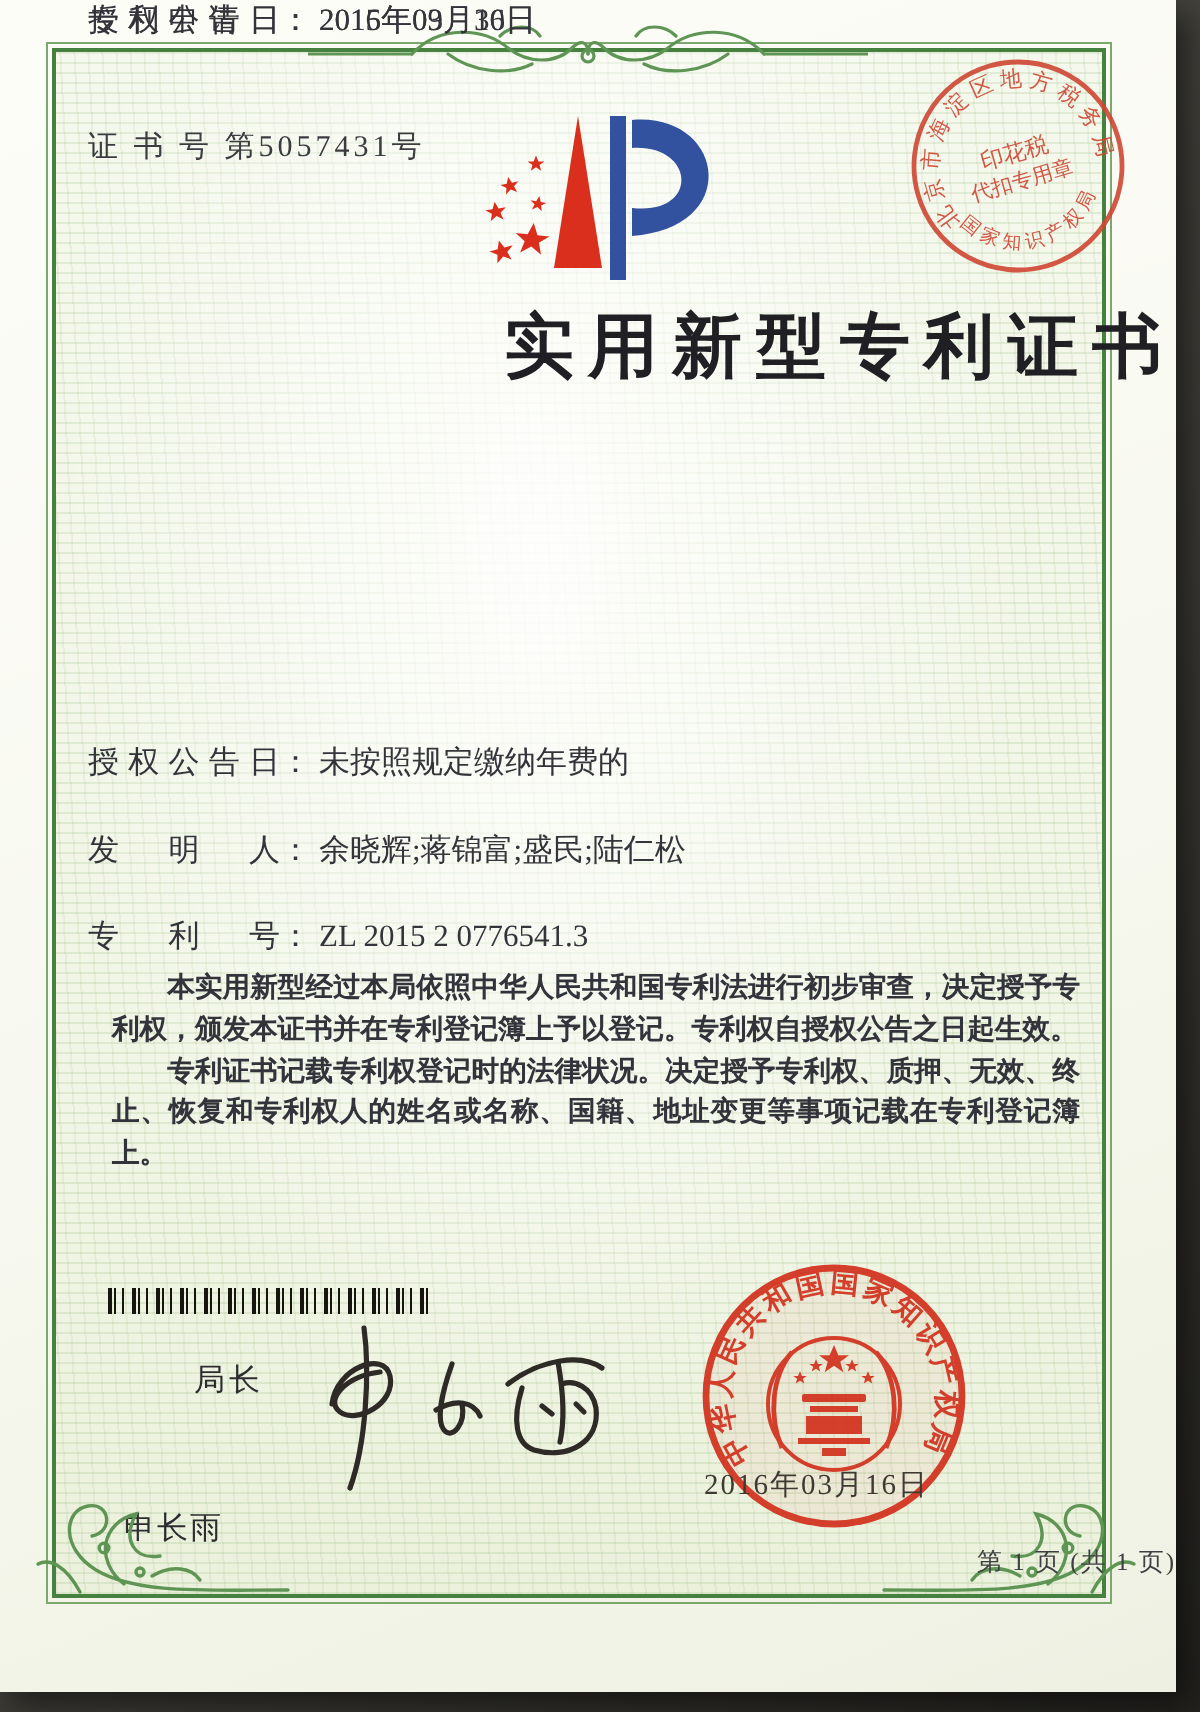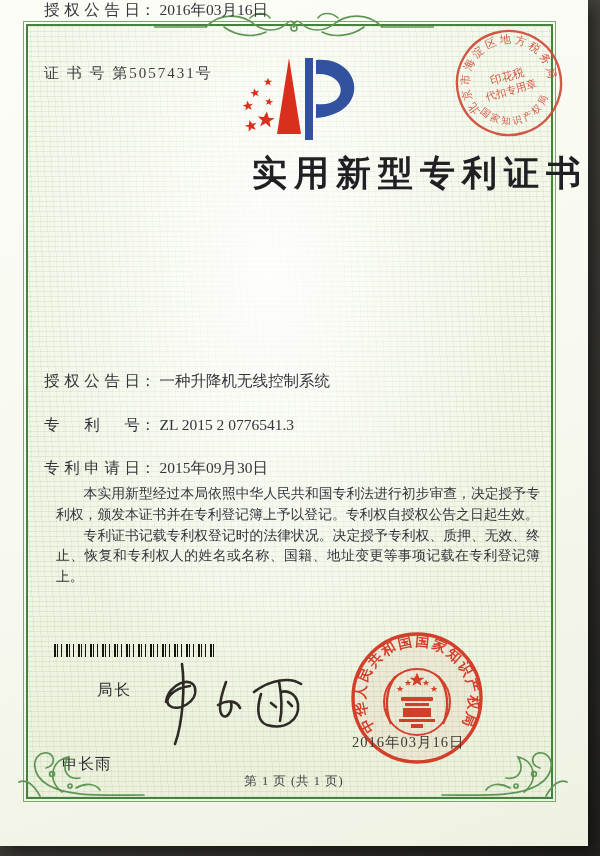--- a/index.html
+++ b/index.html
@@ -30,32 +30,32 @@
   .field-row{position:absolute;left:44px;font-size:15.5px;color:#34343a;white-space:nowrap;}
   .field-row:nth-of-type(1){top:238px;}
   .field-row:nth-of-type(2){top:285px;}
   .field-row:nth-of-type(3){top:328px;}
   .field-row:nth-of-type(4){top:371px;}
   .field-row:nth-of-type(5){top:415px;}
   .field-row:nth-of-type(6){top:458px;}
   .f-label{display:inline-block;width:96px;text-align:justify;text-align-last:justify;color:#33333a;}
   .f-colon{display:inline-block;margin-right:4px;}
   .paras{left:56px;top:484px;width:484px;font-size:13.8px;line-height:20.8px;color:#33343b;text-align:justify;}
-  .paras p{margin:0;text-indent:2em;}
+  .paras p{margin:0;text-indent:2em;font-weight:bold;}
   .barcode{left:54px;top:644px;width:162px;height:13px;
     background:
       repeating-linear-gradient(90deg,#16160f 0 2px,rgba(0,0,0,0) 2px 3px,#16160f 3px 4px,rgba(0,0,0,0) 4px 7px,#16160f 7px 8px,rgba(0,0,0,0) 8px 12px);
   }
   .signer-title{left:62px;top:680px;font-size:15.5px;color:#2d2d30;letter-spacing:2px;margin-left:35px;}
   .signer-name{left:62px;top:710px;font-size:15.5px;color:#2d2d30;letter-spacing:1px;margin-top:44px;}
   .sig{left:138px;top:650px;}
   .office-seal{left:347px;top:628px;opacity:.92;}
   .tax-seal{left:450px;top:24px;transform:rotate(-16deg);opacity:.9;}
   .issue-date{left:352px;top:733px;font-size:14.5px;color:#3f3a33;letter-spacing:1px;z-index:3;}
-  .footer{left:0;top:773px;width:588px;text-align:center;font-size:12.5px;color:#3e3e42;letter-spacing:1px;}
+  .footer{left:0;top:773px;width:588px;text-align:right;font-size:12.5px;color:#3e3e42;letter-spacing:1px;}
   .garland{left:154px;top:6px;}
   .flourish-l{left:16px;top:722px;}
   .flourish-r{left:440px;top:722px;transform:scaleX(-1);}
   .logo{left:222px;top:50px;}
   svg text{font-family:"Liberation Serif","DejaVu Serif",serif;}
 </style>
 </head>
 <body>
 
 <div class="paper">
@@ -107,21 +107,24 @@
     <path d="M67,8 L79,84 L55,84 Z" fill="#da2f1d"></path>
     <g fill="#32519e">
       <path d="M83,8 L91,8 L91,90 L83,90 Z"></path>
       <path d="M94,10 C140,6 150,64 94,68 L94,54 C128,58 126,22 94,24 Z"></path>
     </g>
   </svg>
 
   <div class="abs title">实用新型专利证书</div>
 
   <div class="field-row">
-    <span class="f-label">授权公告日</span><span class="f-colon">：</span><span>一种升降机无线控制系统</span>
+    <span class="f-label">授权公告日</span><span class="f-colon">：</span><span>未按照规定缴纳年费的</span>
+  </div>
+  <div class="field-row">
+    <span class="f-label">发明人</span><span class="f-colon">：</span><span>余晓辉;蒋锦富;盛民;陆仁松</span>
   </div>
   <div class="field-row">
     <span class="f-label">专利号</span><span class="f-colon">：</span><span>ZL 2015 2 0776541.3</span>
   </div>
   <div class="field-row">
     <span class="f-label">专利申请日</span><span class="f-colon">：</span><span>2015年09月30日</span>
   </div>
   <div class="field-row">
     <span class="f-label">授权公告日</span><span class="f-colon">：</span><span>2016年03月16日</span>
   </div>

